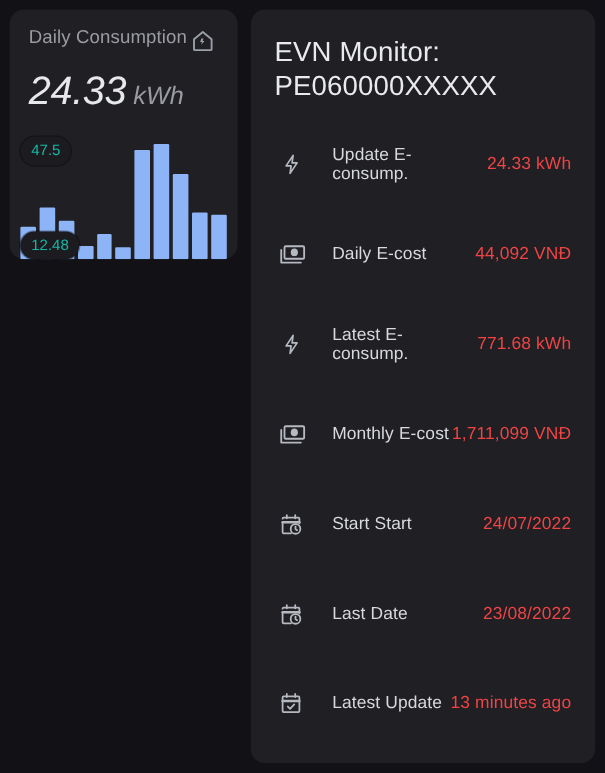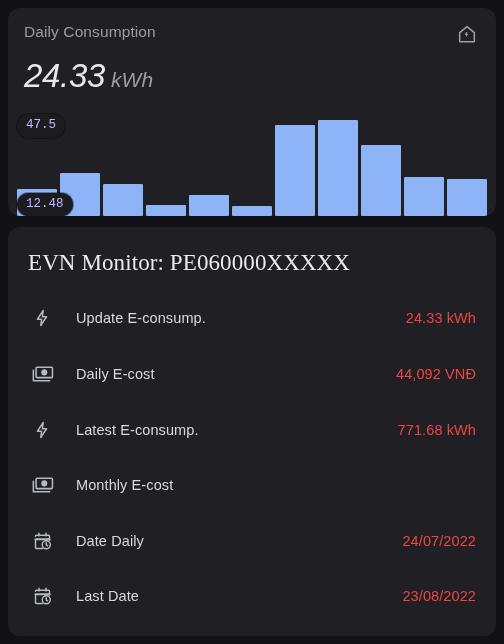--- a/index.html
+++ b/index.html
@@ -11,21 +11,21 @@
     font-family: "Liberation Sans", sans-serif;
     overflow: hidden;
   }
 
   #app {
     width: 504px;
     height: 644px;
     background: #111116;
     padding: 8px;
     display: flex;
-    flex-direction: column;
+    flex-direction: row;
     gap: 11px;
   }
 
   
   .card {
     background: #1f1f24;
     border-radius: 12px;
     position: relative;
   }
 
@@ -102,28 +102,27 @@
 
   .bar {
     flex: 1 1 0;
     background: #8cb4f7;
     border-radius: 1px;
   }
 
   .badge {
     position: absolute;
     background: #1c1c20;
-    color: #c4b5fd;
+    color: #14b8a6;
     font-size: 12.5px;
     padding: 5px 9px 6px 9px;
     border-radius: 13px;
     line-height: 1;
     white-space: nowrap;
     box-shadow: 0 0 0 1px rgba(0,0,0,0.35);
-    font-family: Liberation Mono, monospace;
   }
 
   #badge-max { left: 0px; top: 2px; }
   #badge-first { left: 0px; bottom: 0; }
 
   
   #monitor-card {
     flex: 1 1 auto;
     padding: 16px 16px 12px 16px;
     display: flex;
@@ -131,21 +130,20 @@
     overflow: hidden;
   }
 
   #monitor-title {
     font-size: 23px;
     color: #e8eaec;
     font-weight: 400;
     letter-spacing: 0.1px;
     padding: 6px 4px 0 4px;
     line-height: 1.2;
-    font-family: Liberation Serif, serif;
   }
 
   .rows {
     margin-top: 14px;
     display: flex;
     flex-direction: column;
     flex: 1 1 auto;
   }
 
   .row {
@@ -259,45 +257,58 @@
         </div>
         <div class="row">
           <div class="row-icon">
             <svg width="24" height="20" viewBox="0 0 26 22" stroke="currentColor" fill="none" stroke-width="1.7" stroke-linecap="round" stroke-linejoin="round">
               <rect x="6.5" y="3.5" width="18" height="11.5" rx="1.2"></rect>
               <ellipse cx="15.5" cy="9.2" rx="3.3" ry="3.5" fill="currentColor" stroke="none"></ellipse>
               <path d="M3.5 7v11.5h18"></path>
             </svg>
           </div>
           <div class="row-label">Monthly E-cost</div>
+          <div class="row-value">1,711,099 VNĐ</div>
         </div>
         <div class="row">
           <div class="row-icon">
             <svg width="21" height="22" viewBox="0 0 24 24" stroke="currentColor" fill="none" stroke-width="1.7" stroke-linecap="round" stroke-linejoin="round">
               <path d="M4 6.5a1 1 0 0 1 1-1h14a1 1 0 0 1 1 1V11"></path>
               <path d="M4 11v8.5a1 1 0 0 0 1 1h7"></path>
               <path d="M4 10h16" stroke-width="2.4"></path>
               <path d="M8 3.2v3M16 3.2v3"></path>
               <circle cx="16.3" cy="16.3" r="4.6"></circle>
               <path d="M16.3 14.1v2.3l1.5 1.1"></path>
             </svg>
           </div>
-          <div class="row-label">Date Daily</div>
+          <div class="row-label">Start Start</div>
           <div class="row-value">24/07/2022</div>
         </div>
         <div class="row">
           <div class="row-icon">
             <svg width="21" height="22" viewBox="0 0 24 24" stroke="currentColor" fill="none" stroke-width="1.7" stroke-linecap="round" stroke-linejoin="round">
               <path d="M4 6.5a1 1 0 0 1 1-1h14a1 1 0 0 1 1 1V11"></path>
               <path d="M4 11v8.5a1 1 0 0 0 1 1h7"></path>
               <path d="M4 10h16" stroke-width="2.4"></path>
               <path d="M8 3.2v3M16 3.2v3"></path>
               <circle cx="16.3" cy="16.3" r="4.6"></circle>
               <path d="M16.3 14.1v2.3l1.5 1.1"></path>
             </svg>
           </div>
           <div class="row-label">Last Date</div>
           <div class="row-value">23/08/2022</div>
         </div>
+        <div class="row">
+          <div class="row-icon">
+            <svg width="21" height="22" viewBox="0 0 24 24" stroke="currentColor" fill="none" stroke-width="1.7" stroke-linecap="round" stroke-linejoin="round">
+              <rect x="4" y="5.5" width="16" height="15" rx="1"></rect>
+              <path d="M4 10h16" stroke-width="2.4"></path>
+              <path d="M8 3.2v3M16 3.2v3"></path>
+              <path d="M9 15.2l2.1 2.1 4-4.1"></path>
+            </svg>
+          </div>
+          <div class="row-label">Latest Update</div>
+          <div class="row-value">13 minutes ago</div>
+        </div>
       </div>
   </div>
 
 </div>
 
 </body></html>

